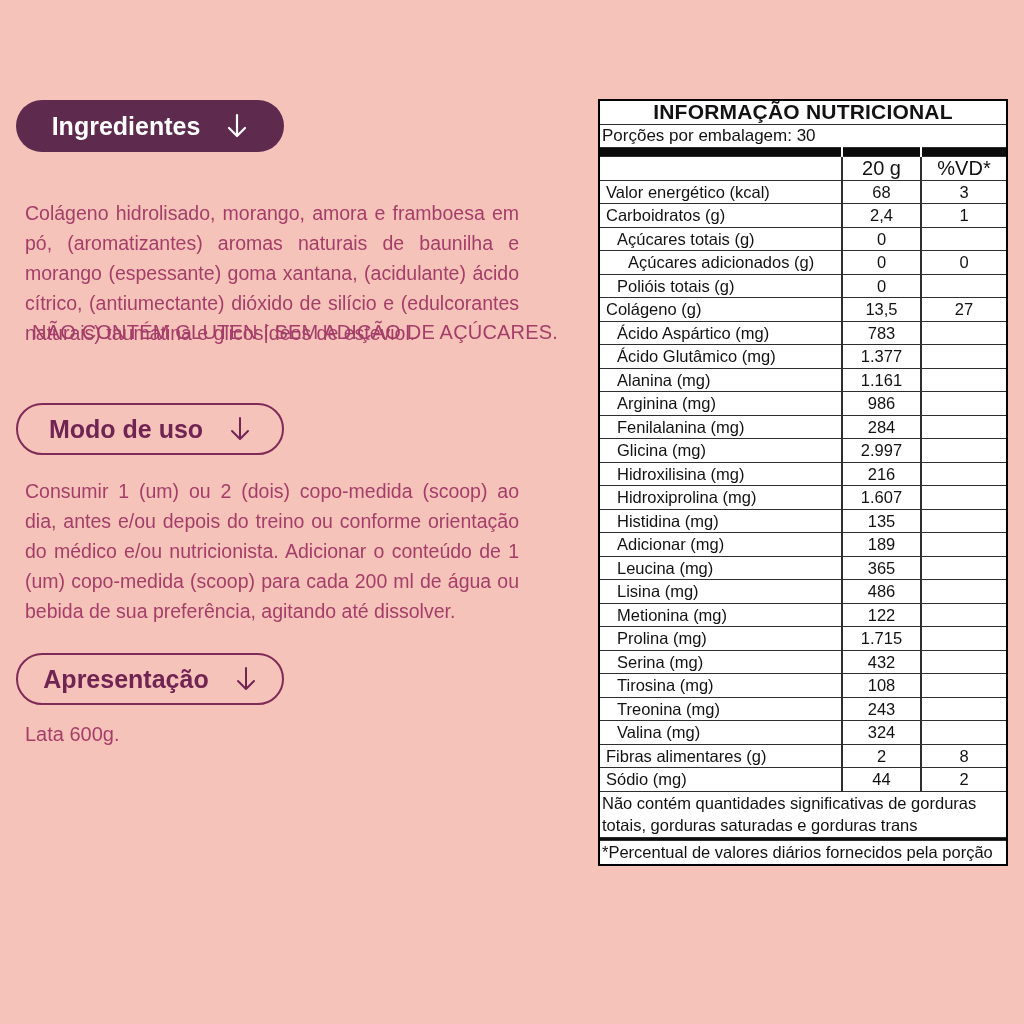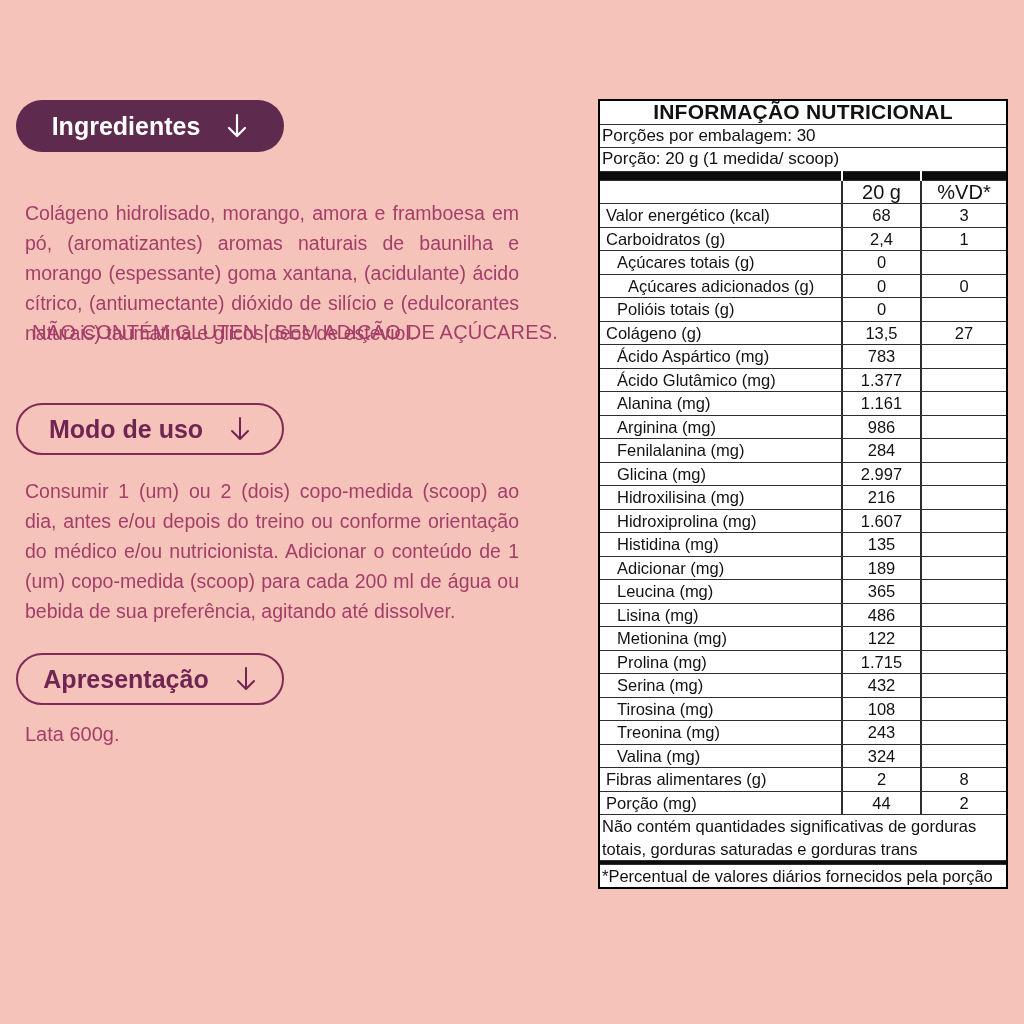--- a/index.html
+++ b/index.html
@@ -123,23 +123,20 @@
           <col class="c-amount">
           <col class="c-dv">
         </colgroup>
       <tbody>
           <tr class="nt-title">
             <td colspan="3">INFORMAÇÃO NUTRICIONAL</td>
           </tr>
       <tr class="nt-serv">
             <td colspan="3">Porções por embalagem: 30</td>
           </tr>
-      <tr class="nt-serv nt-serv2">
-            <td colspan="3">Porção: 20 g (1 medida/ scoop)</td>
-          </tr>
       <tr class="nt-thick">
             <td></td>
             <td></td>
             <td></td>
           </tr>
       <tr class="nt-head">
         <td></td>
         <td>20 g</td>
         <td>%VD*</td>
       </tr>
@@ -264,21 +261,21 @@
             <td class="lbl ind1">Valina (mg)</td>
             <td class="val">324</td>
             <td class="dv"></td>
           </tr>
           <tr>
             <td class="lbl ind0">Fibras alimentares (g)</td>
             <td class="val">2</td>
             <td class="dv">8</td>
           </tr>
           <tr>
-            <td class="lbl ind0">Porção (mg)</td>
+            <td class="lbl ind0">Sódio (mg)</td>
             <td class="val">44</td>
             <td class="dv">2</td>
           </tr>
         </tbody>
       <tbody>
           <tr class="nt-note">
             <td colspan="3">Não contém quantidades significativas de gorduras totais, gorduras saturadas e gorduras trans</td>
           </tr>
       <tr class="nt-sep">
             <td colspan="3"></td>

